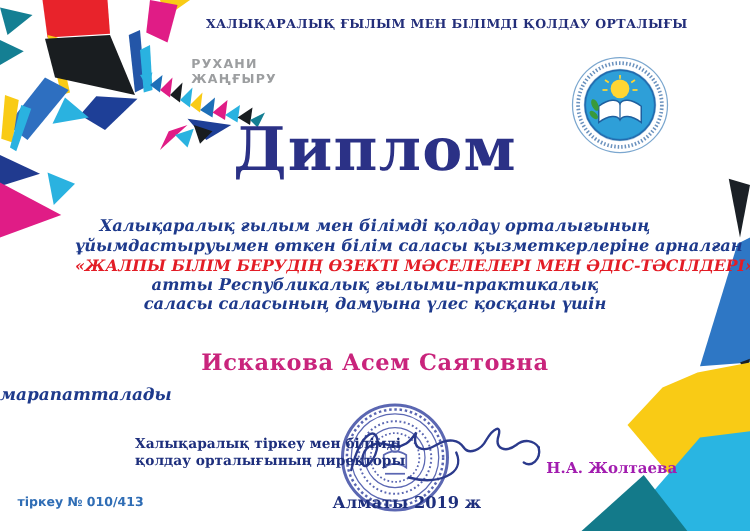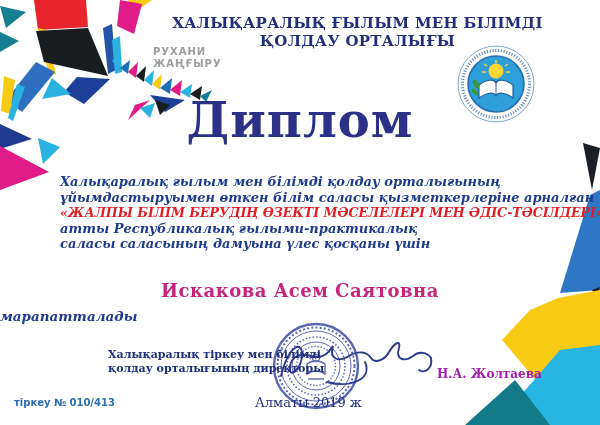--- a/index.html
+++ b/index.html
@@ -2,51 +2,51 @@
 <html><head>
 <meta charset="utf-8">
 <style>
   html,body{margin:0;padding:0;background:#fff;}
   .page{position:relative;width:600px;height:425px;background:#ffffff;overflow:hidden;
         font-family:"DejaVu Serif",serif;}
   .decor{position:absolute;z-index:0;}
   .txt{position:absolute;z-index:3;}
 
   .org-header{left:135px;top:14px;width:445px;text-align:center;
-    font-size:15px;font-weight:bold;color:#232e7a;letter-spacing:.3px;
+    font-size:10px;font-weight:bold;color:#232e7a;letter-spacing:.3px;
     font-family:"DejaVu Serif",serif;}
 
   .rukhani{left:153px;top:46px;color:#9c9ea0;font-family:"DejaVu Sans",sans-serif;
     font-weight:bold;font-size:10px;line-height:11.5px;letter-spacing:1px;z-index:2;}
 
   .seal{position:absolute;left:456px;top:44px;width:80px;height:80px;z-index:2;}
 
   .title{left:0;right:0;top:92px;text-align:center;font-size:48px;font-weight:bold;
     color:#2b3186;letter-spacing:1px;}
 
-  .body-block{left:60px;top:174px;width:480px;
+  .body-block{left:60px;top:174px;width:480px;text-align:center;
     font-style:italic;font-weight:bold;color:#1e3a8c;font-size:13px;line-height:15.5px;}
   .body-block .line{white-space:nowrap;}
   .line-red{color:#e31d26;font-size:12.6px;}
 
   .recipient{left:0;right:0;top:280px;text-align:center;font-size:18px;
     font-weight:bold;color:#c9247c;letter-spacing:.5px;}
   .award-word{left:0;right:0;top:308px;text-align:left;font-size:13.5px;
     font-weight:bold;font-style:italic;color:#1e3a8c;}
 
   .director-title{left:108px;top:348px;font-size:11px;font-weight:bold;
     color:#1e2f7d;line-height:14px;white-space:nowrap;}
   .signer-name{left:437px;top:367px;font-size:12px;font-weight:bold;color:#a21caf;}
 
   .sig-area{position:absolute;left:265px;top:318px;width:180px;height:102px;z-index:2;}
 
   .reg-number{left:14px;top:397px;font-size:10px;font-weight:bold;color:#2f6db5;
     font-family:"DejaVu Sans",sans-serif;}
-  .place-year{left:255px;top:395px;width:130px;text-align:left;
-    font-size:13px;font-weight:normal;color:#1e2f7d;}
+  .place-year{left:255px;top:395px;width:130px;text-align:right;
+    font-size:13px;font-weight:bold;color:#1e2f7d;}
 </style>
 </head>
 <body>
 
 <div class="page">
 
   <svg class="decor" style="left:0;top:0" width="230" height="200" viewBox="0 0 230 200">
     <polygon points="0,6 26,12 6,28" fill="#147f93"></polygon>
     <polygon points="0,32 19,41 0,52" fill="#147f93"></polygon>
     <polygon points="128,0 152,0 132,14" fill="#f9cb15"></polygon>

